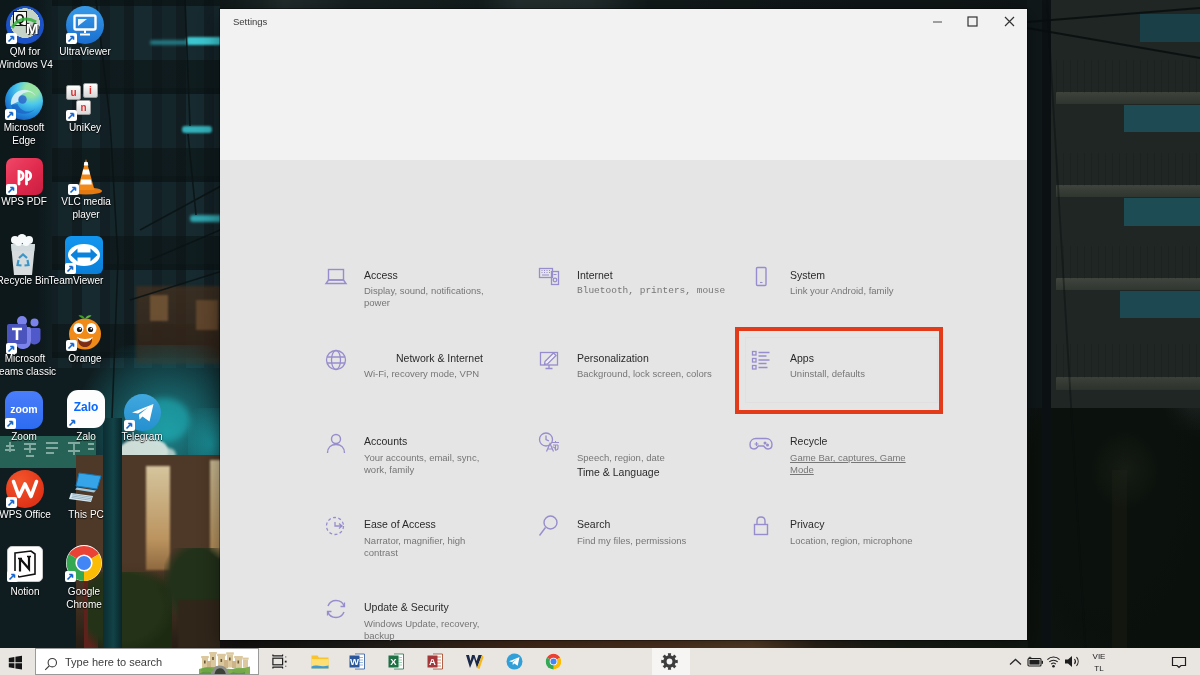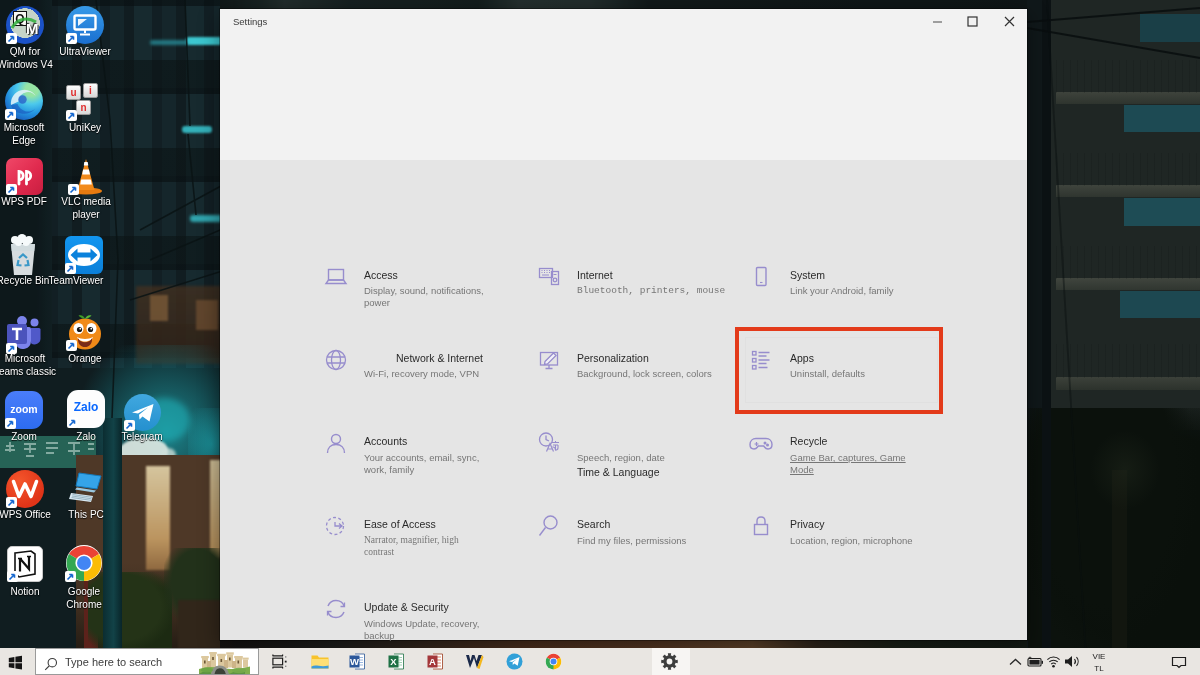--- a/index.html
+++ b/index.html
@@ -479,21 +479,21 @@
         </svg>
       <div class="tile-title" style="left:570px; top:425.5px;">Recycle</div>
       <div class="tile-sub" style="left:570px; top:443px;text-decoration:underline;">Game Bar, captures, Game
 Mode</div>
 
       <svg class="tico" style="left:103px; top:504px;" width="26" height="26" viewBox="0 0 26 26" fill="none" stroke="#978dcd" stroke-width="1.3">
           <circle cx="12" cy="13" r="8.5" stroke-dasharray="3 2.4"></circle>
           <path d="M12 9 v4 h6.5 M16 10.5 l3 2.5 -3 2.5"></path>
         </svg>
       <div class="tile-title" style="left:144px; top:508.5px;">Ease of Access</div>
-      <div class="tile-sub" style="left:144px; top:526px;font-family:Liberation Serif, serif;">Narrator, magnifier, high
+      <div class="tile-sub" style="left:144px; top:526px;">Narrator, magnifier, high
 contrast</div>
       <svg class="tico" style="left:316px; top:504px;" width="26" height="26" viewBox="0 0 26 26" fill="none" stroke="#978dcd" stroke-width="1.4">
           <circle cx="14.5" cy="9.5" r="6.5"></circle>
           <path d="M9.5 14.5 L3.5 22.5"></path>
         </svg>
       <div class="tile-title" style="left:357px; top:508.5px;">Search</div>
       <div class="tile-sub" style="left:357px; top:526px;">Find my files, permissions</div>
       <svg class="tico" style="left:528px; top:504px;" width="26" height="26" viewBox="0 0 26 26" fill="none" stroke="#978dcd" stroke-width="1.4">
           <rect x="6.5" y="11.5" width="13" height="10"></rect>
           <path d="M9 11.5 V8 c0-2.5 1.8-4 4-4 c2.2 0 4 1.5 4 4 v3.5"></path>

